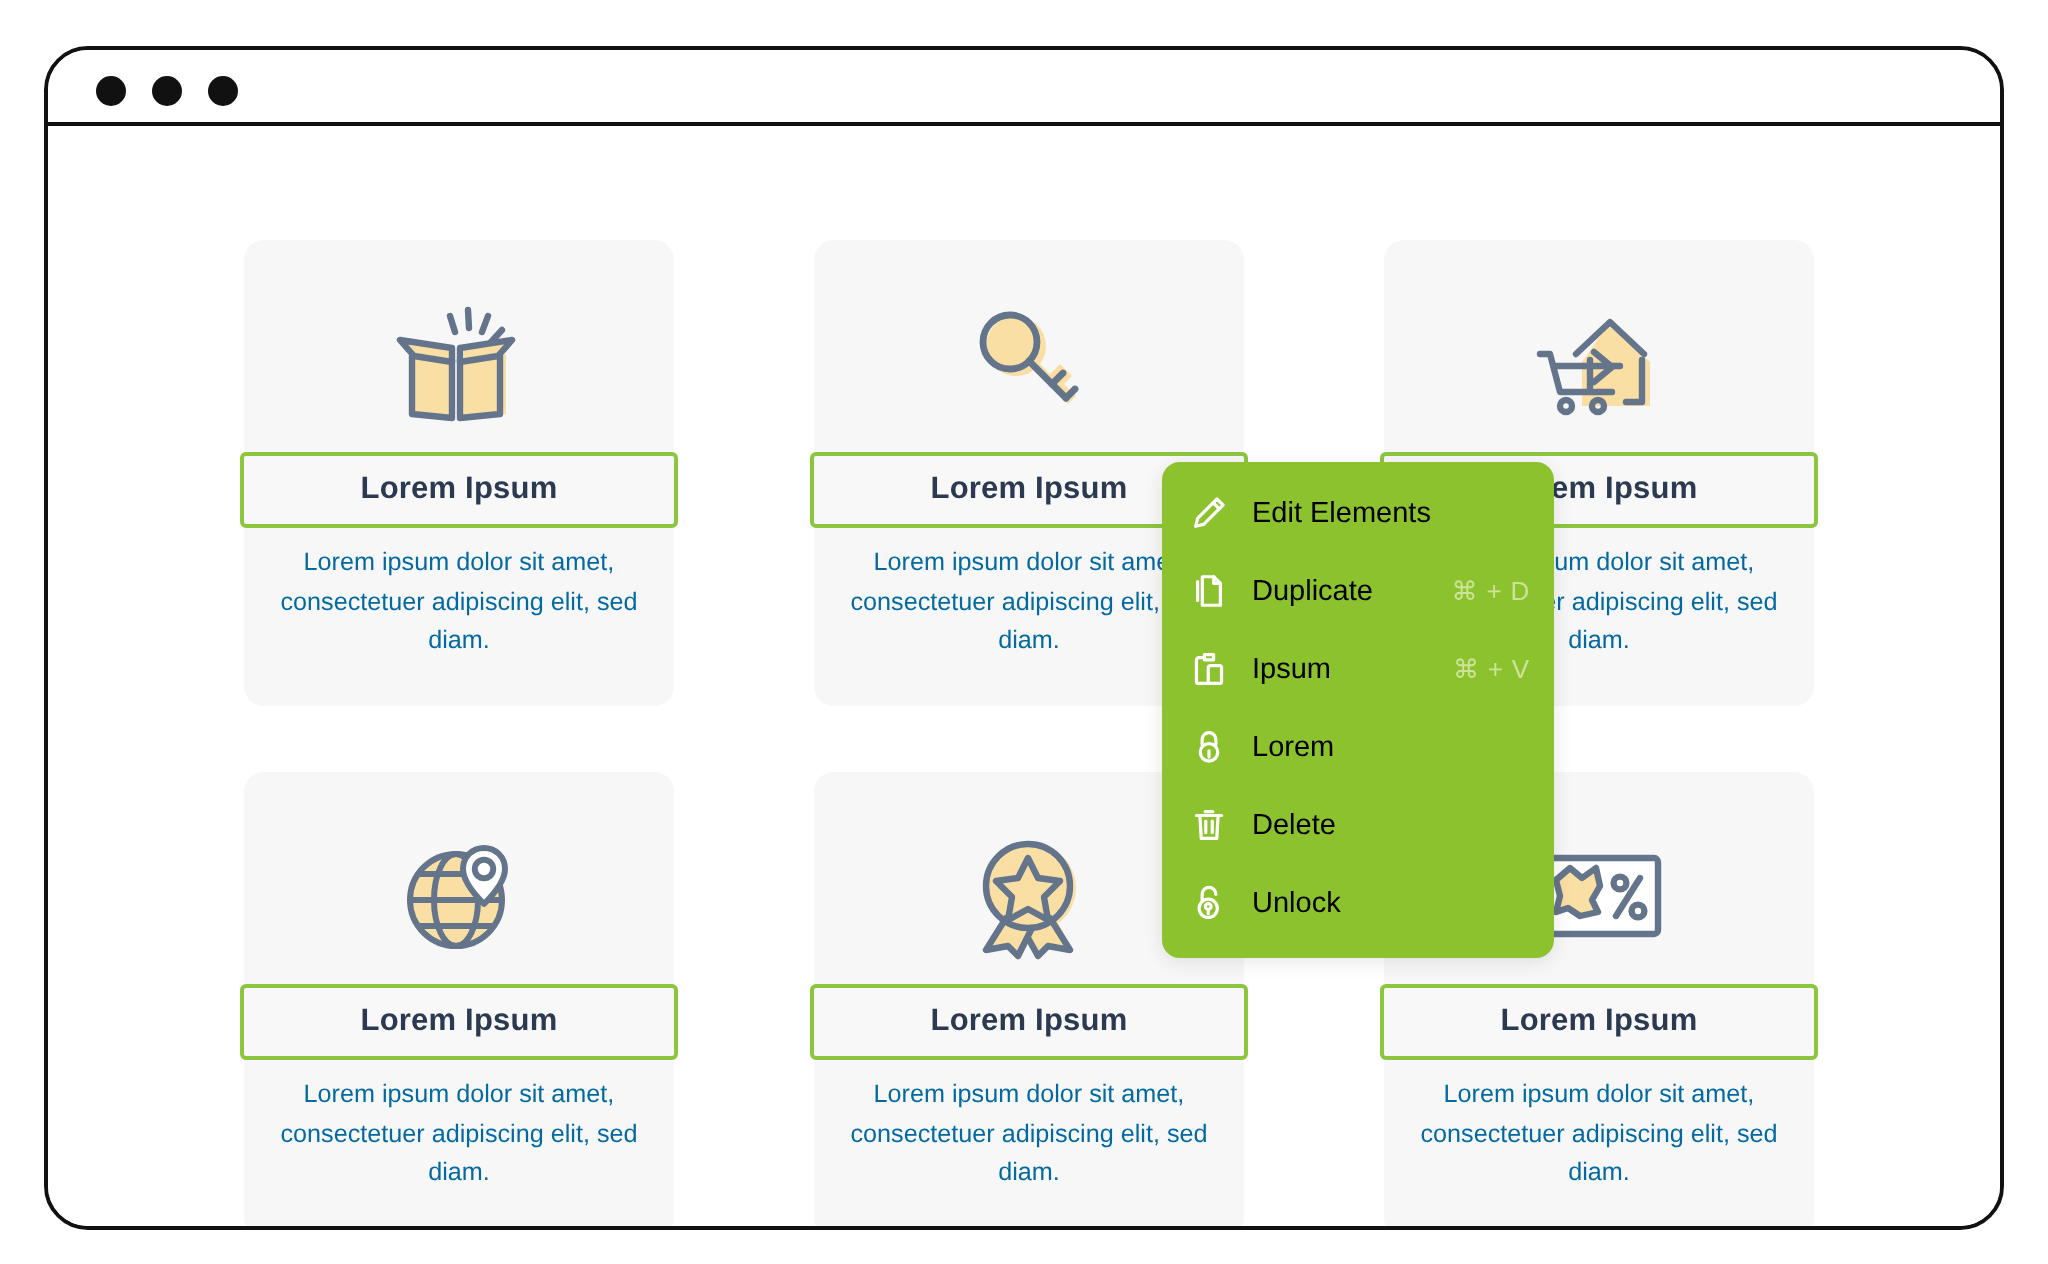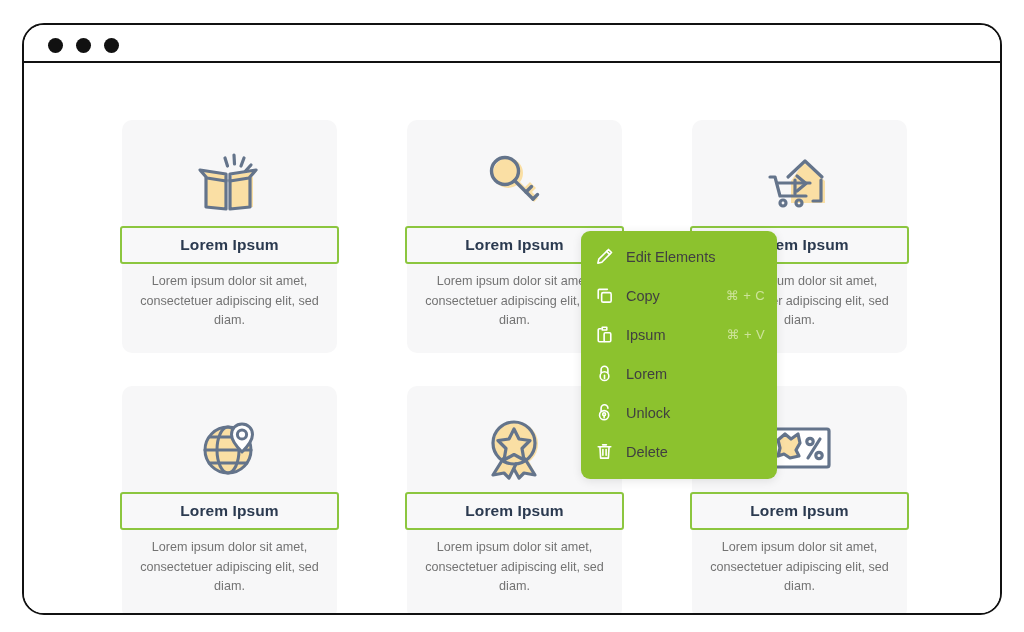--- a/index.html
+++ b/index.html
@@ -89,21 +89,21 @@
     color: #2b3a50;
     letter-spacing: .1px;
   }
   .card-desc {
     position: absolute;
     left: 12px; right: 12px;
     top: 152px;
     text-align: center;
     font-size: 12.6px;
     line-height: 19.5px;
-    color: #737373;
+    color: #0369a1;
   }
 
   
   #context-menu {
     position: absolute;
     left: 557px; top: 168px;
     width: 196px;
     background: #8cc22e;
     border-radius: 9px;
     padding: 6px 0 8px 0;
@@ -119,21 +119,21 @@
     cursor: default;
   }
   .menu-icon {
     width: 26px;
     display: flex;
     align-items: center;
     justify-content: flex-start;
     flex: 0 0 26px;
   }
   .menu-label {
-    color: #404040;
+    color: #000000;
     font-size: 14.5px;
     margin-left: 5px;
     white-space: nowrap;
   }
   .menu-shortcut {
     position: absolute;
     right: 12px;
     color: #cde39a;
     font-size: 13px;
     letter-spacing: .4px;
@@ -295,33 +295,34 @@
             <g stroke="#ffffff" stroke-width="1.7" fill="none" stroke-linecap="round" stroke-linejoin="round">
               <path d="M14.2 2.6 L17.4 5.8 L7.2 16 L3 17 L4 12.8 Z"></path>
               <path d="M12.2 4.6 L15.4 7.8"></path>
             </g>
           </svg>
         </span>
         <span class="menu-label">Edit Elements</span>
         <span class="menu-shortcut"></span>
       </div>
 
-
-      <div class="menu-item">
-        <span class="menu-icon">
-          <svg width="19" height="19" viewBox="0 0 20 20">
-            <g stroke="#ffffff" stroke-width="1.7" fill="none" stroke-linecap="round" stroke-linejoin="round">
-              <rect x="7" y="7" width="10" height="10" rx="1.6"></rect>
-              <path d="M13 3.5 L4.6 3.5 A1.2 1.2 0 0 0 3.4 4.7 L3.4 13"></path>
-            </g>
-          </svg>
-        </span>
-        <span class="menu-label">Copy</span>
-        <span class="menu-shortcut">⌘ + C</span>
-      </div>
+      <div class="menu-item">
+        <span class="menu-icon">
+          <svg width="19" height="19" viewBox="0 0 20 20">
+            <g stroke="#ffffff" stroke-width="1.7" fill="none" stroke-linecap="round" stroke-linejoin="round">
+              <path d="M6.5 2.5 L12.5 2.5 L16 6 L16 17.5 L6.5 17.5 Z"></path>
+              <path d="M12.5 2.5 L12.5 6 L16 6"></path>
+              <path d="M4 5 L4 15"></path>
+            </g>
+          </svg>
+        </span>
+        <span class="menu-label">Duplicate</span>
+        <span class="menu-shortcut">⌘ + D</span>
+      </div>
+
 
 
       <div class="menu-item">
         <span class="menu-icon">
           <svg width="19" height="19" viewBox="0 0 20 20">
             <g stroke="#ffffff" stroke-width="1.7" fill="none" stroke-linecap="round" stroke-linejoin="round">
               <path d="M6.5 4 L4.6 4 A1.2 1.2 0 0 0 3.4 5.2 L3.4 16.4 A1.2 1.2 0 0 0 4.6 17.6 L10 17.6"></path>
               <path d="M7.6 2.4 L12.4 2.4 L12.4 5.2 L7.6 5.2 Z"></path>
               <rect x="9.6" y="8.2" width="7" height="9.4" rx="1.2"></rect>
             </g>
@@ -336,50 +337,50 @@
         <span class="menu-icon">
           <svg width="19" height="19" viewBox="0 0 20 20">
             <g stroke="#ffffff" stroke-width="1.7" fill="none" stroke-linecap="round" stroke-linejoin="round">
               <path d="M6.4 9 L6.4 6 A3.6 3.6 0 0 1 13.6 6 L13.6 9"></path>
               <circle cx="10" cy="12.8" r="4.6"></circle>
               <path d="M10 12 L10 15.3"></path>
             </g>
           </svg>
         </span>
         <span class="menu-label">Lorem</span>
-        <span class="menu-shortcut"></span>
-      </div>
-
-      <div class="menu-item">
-        <span class="menu-icon">
-          <svg width="19" height="19" viewBox="0 0 20 20">
-            <g stroke="#ffffff" stroke-width="1.7" fill="none" stroke-linecap="round" stroke-linejoin="round">
-              <path d="M6.4 8.4 L6.4 5.4 A3.6 3.6 0 0 1 13.6 5.4"></path>
-              <circle cx="9.6" cy="12.8" r="4.8"></circle>
-              <circle cx="9.6" cy="11.8" r="1.5"></circle>
-              <path d="M9.6 13.3 L9.6 15.6"></path>
-            </g>
-          </svg>
-        </span>
-        <span class="menu-label">Unlock</span>
         <span class="menu-shortcut"></span>
       </div>
 
       <div class="menu-item">
         <span class="menu-icon">
           <svg width="19" height="19" viewBox="0 0 20 20">
             <g stroke="#ffffff" stroke-width="1.7" fill="none" stroke-linecap="round" stroke-linejoin="round">
               <path d="M3.4 5 L16.6 5"></path>
               <path d="M8 3 L12 3"></path>
               <path d="M5.2 5 L5.9 17 L14.1 17 L14.8 5"></path>
               <path d="M8.3 8 L8.3 14"></path>
               <path d="M11.7 8 L11.7 14"></path>
             </g>
           </svg>
         </span>
         <span class="menu-label">Delete</span>
         <span class="menu-shortcut"></span>
       </div>
 
+      <div class="menu-item">
+        <span class="menu-icon">
+          <svg width="19" height="19" viewBox="0 0 20 20">
+            <g stroke="#ffffff" stroke-width="1.7" fill="none" stroke-linecap="round" stroke-linejoin="round">
+              <path d="M6.4 8.4 L6.4 5.4 A3.6 3.6 0 0 1 13.6 5.4"></path>
+              <circle cx="9.6" cy="12.8" r="4.8"></circle>
+              <circle cx="9.6" cy="11.8" r="1.5"></circle>
+              <path d="M9.6 13.3 L9.6 15.6"></path>
+            </g>
+          </svg>
+        </span>
+        <span class="menu-label">Unlock</span>
+        <span class="menu-shortcut"></span>
+      </div>
+
     </div>
 
   </div>
 </div>
 
 </body></html>

